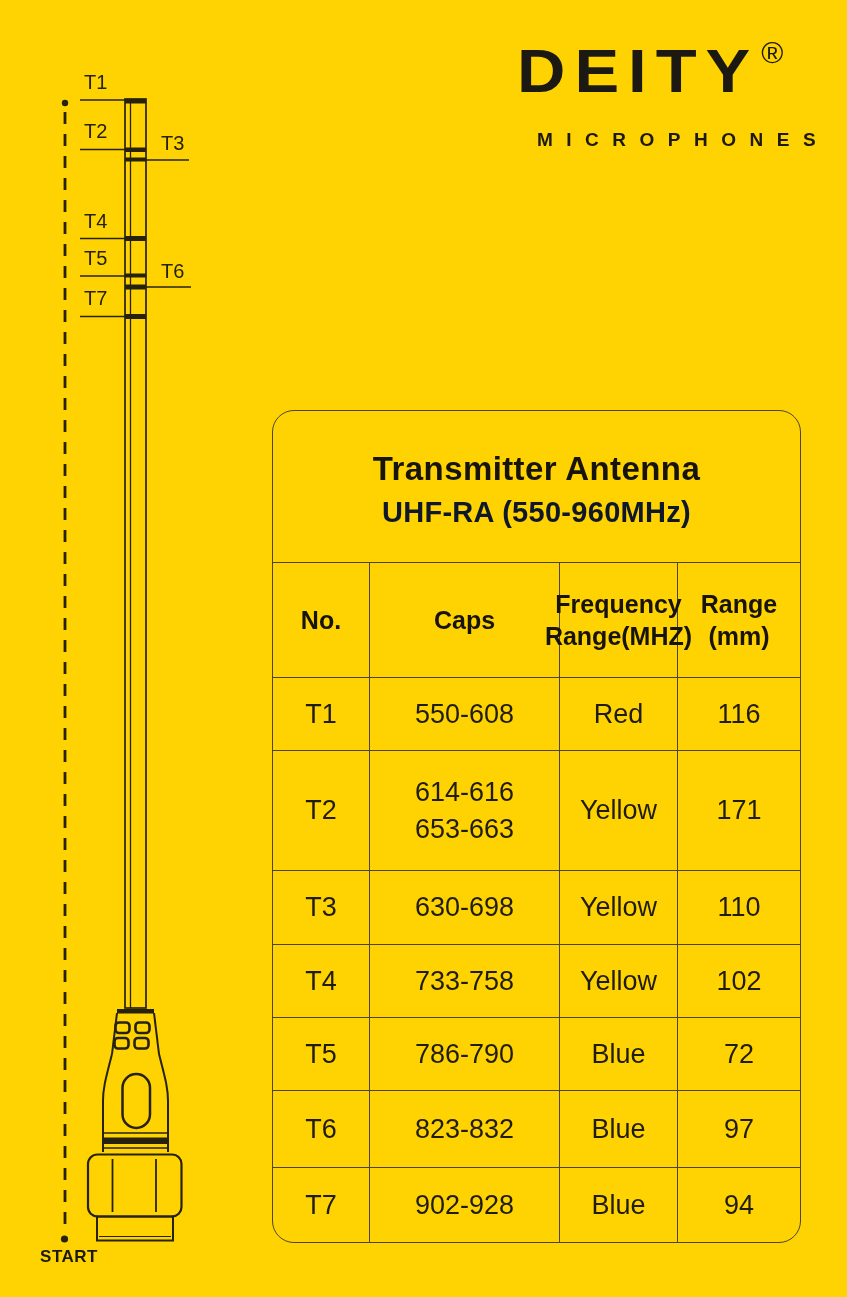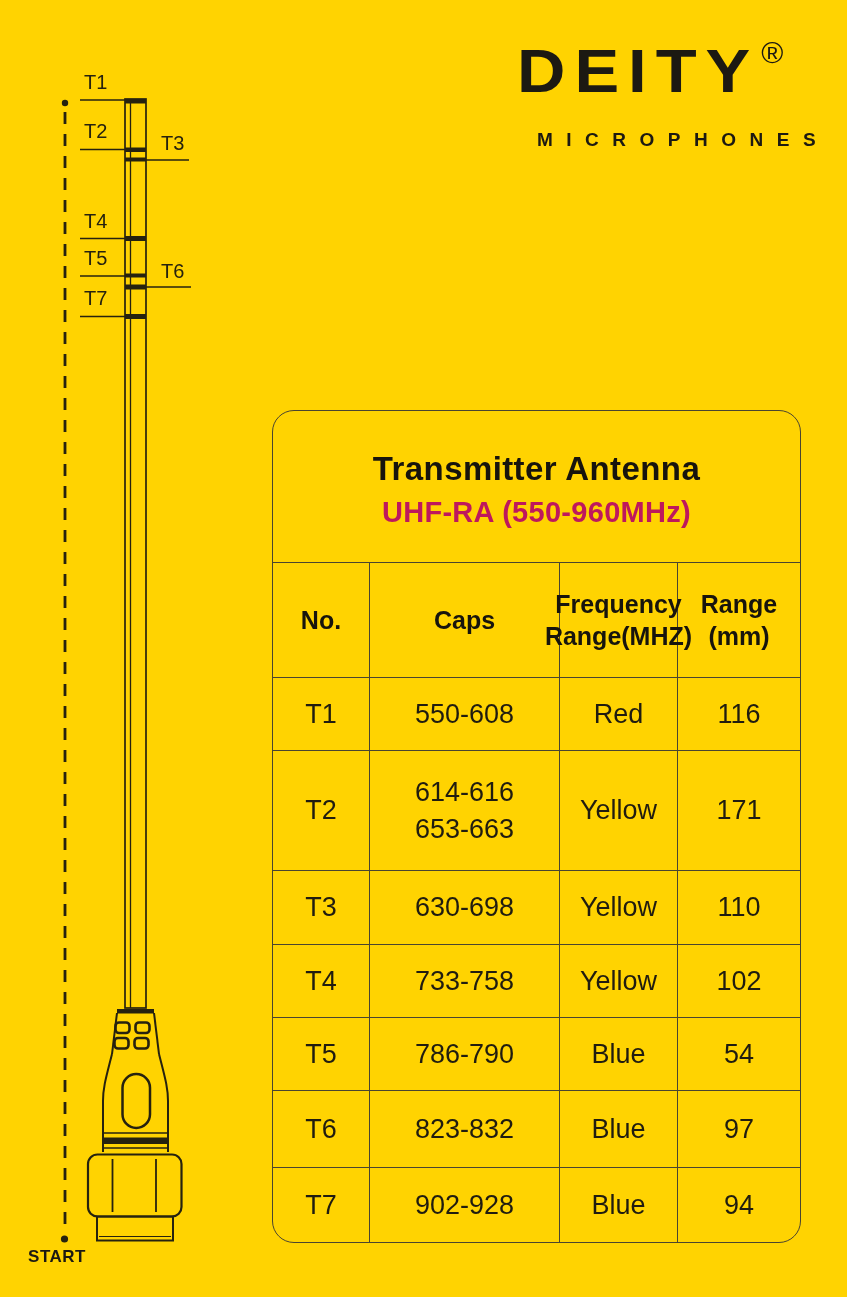--- a/index.html
+++ b/index.html
@@ -19,37 +19,37 @@
   .reg{font-size:30px; line-height:1; font-weight:400; margin-left:2px; margin-top:-2px; color:#1c1912;}
   .brand-sub{
     margin-top:22px; margin-left:20px;
     font-size:19px; font-weight:700; letter-spacing:13.5px; color:#1c1912; white-space:nowrap;
   }
   
   .marker{
     position:absolute; font-size:20px; font-weight:500; color:#26220f; line-height:1;
   }
   .start-label{
-    position:absolute; left:24px; top:1247px; width:66px; text-align:center;
+    position:absolute; left:36px; top:1247px; width:66px; text-align:center;
     font-size:17px; font-weight:700; letter-spacing:0.5px; color:#1c1912;
   }
   .diagram-svg{position:absolute; left:0; top:0;}
   
   .tbl{
     position:absolute; left:272px; top:410px; width:529px; height:833px;
     border:1.5px solid #4a4430; border-radius:22px; box-sizing:border-box;
     overflow:hidden;
   }
   .tbl-title-block{
     height:152px; box-sizing:border-box; border-bottom:1.5px solid #4a4430;
     display:flex; flex-direction:column; align-items:center; justify-content:center;
     gap:8px; padding-top:6px;
   }
   .tbl-title{font-size:33px; font-weight:700; color:#17140d; letter-spacing:0.4px;}
-  .tbl-subtitle{font-size:29px; font-weight:700; color:#be185d; letter-spacing:0.3px;}
+  .tbl-subtitle{font-size:29px; font-weight:700; color:#0f172a; letter-spacing:0.3px;}
   .tbl-grid{
     display:grid; height:calc(100% - 152px);
     grid-template-columns:97px 190px 118px 1fr;
     grid-template-rows:115px 73px 120px 74px 73px 73px 77px 1fr;
   }
   .cell{
     display:flex; align-items:center; justify-content:center; text-align:center;
     border-right:1.4px solid #4a4430; border-bottom:1.4px solid #4a4430;
     font-size:27px; font-weight:500; color:#201c10; white-space:pre-line; line-height:1.35;
   }
@@ -161,21 +161,21 @@
       <div class="cell last-col">110</div>
 
       <div class="cell">T4</div>
       <div class="cell">733-758</div>
       <div class="cell">Yellow</div>
       <div class="cell last-col">102</div>
 
       <div class="cell">T5</div>
       <div class="cell">786-790</div>
       <div class="cell">Blue</div>
-      <div class="cell last-col">54</div>
+      <div class="cell last-col">72</div>
 
       <div class="cell">T6</div>
       <div class="cell">823-832</div>
       <div class="cell">Blue</div>
       <div class="cell last-col">97</div>
 
       <div class="cell last-row">T7</div>
       <div class="cell last-row">902-928</div>
       <div class="cell last-row">Blue</div>
       <div class="cell last-row last-col">94</div>

